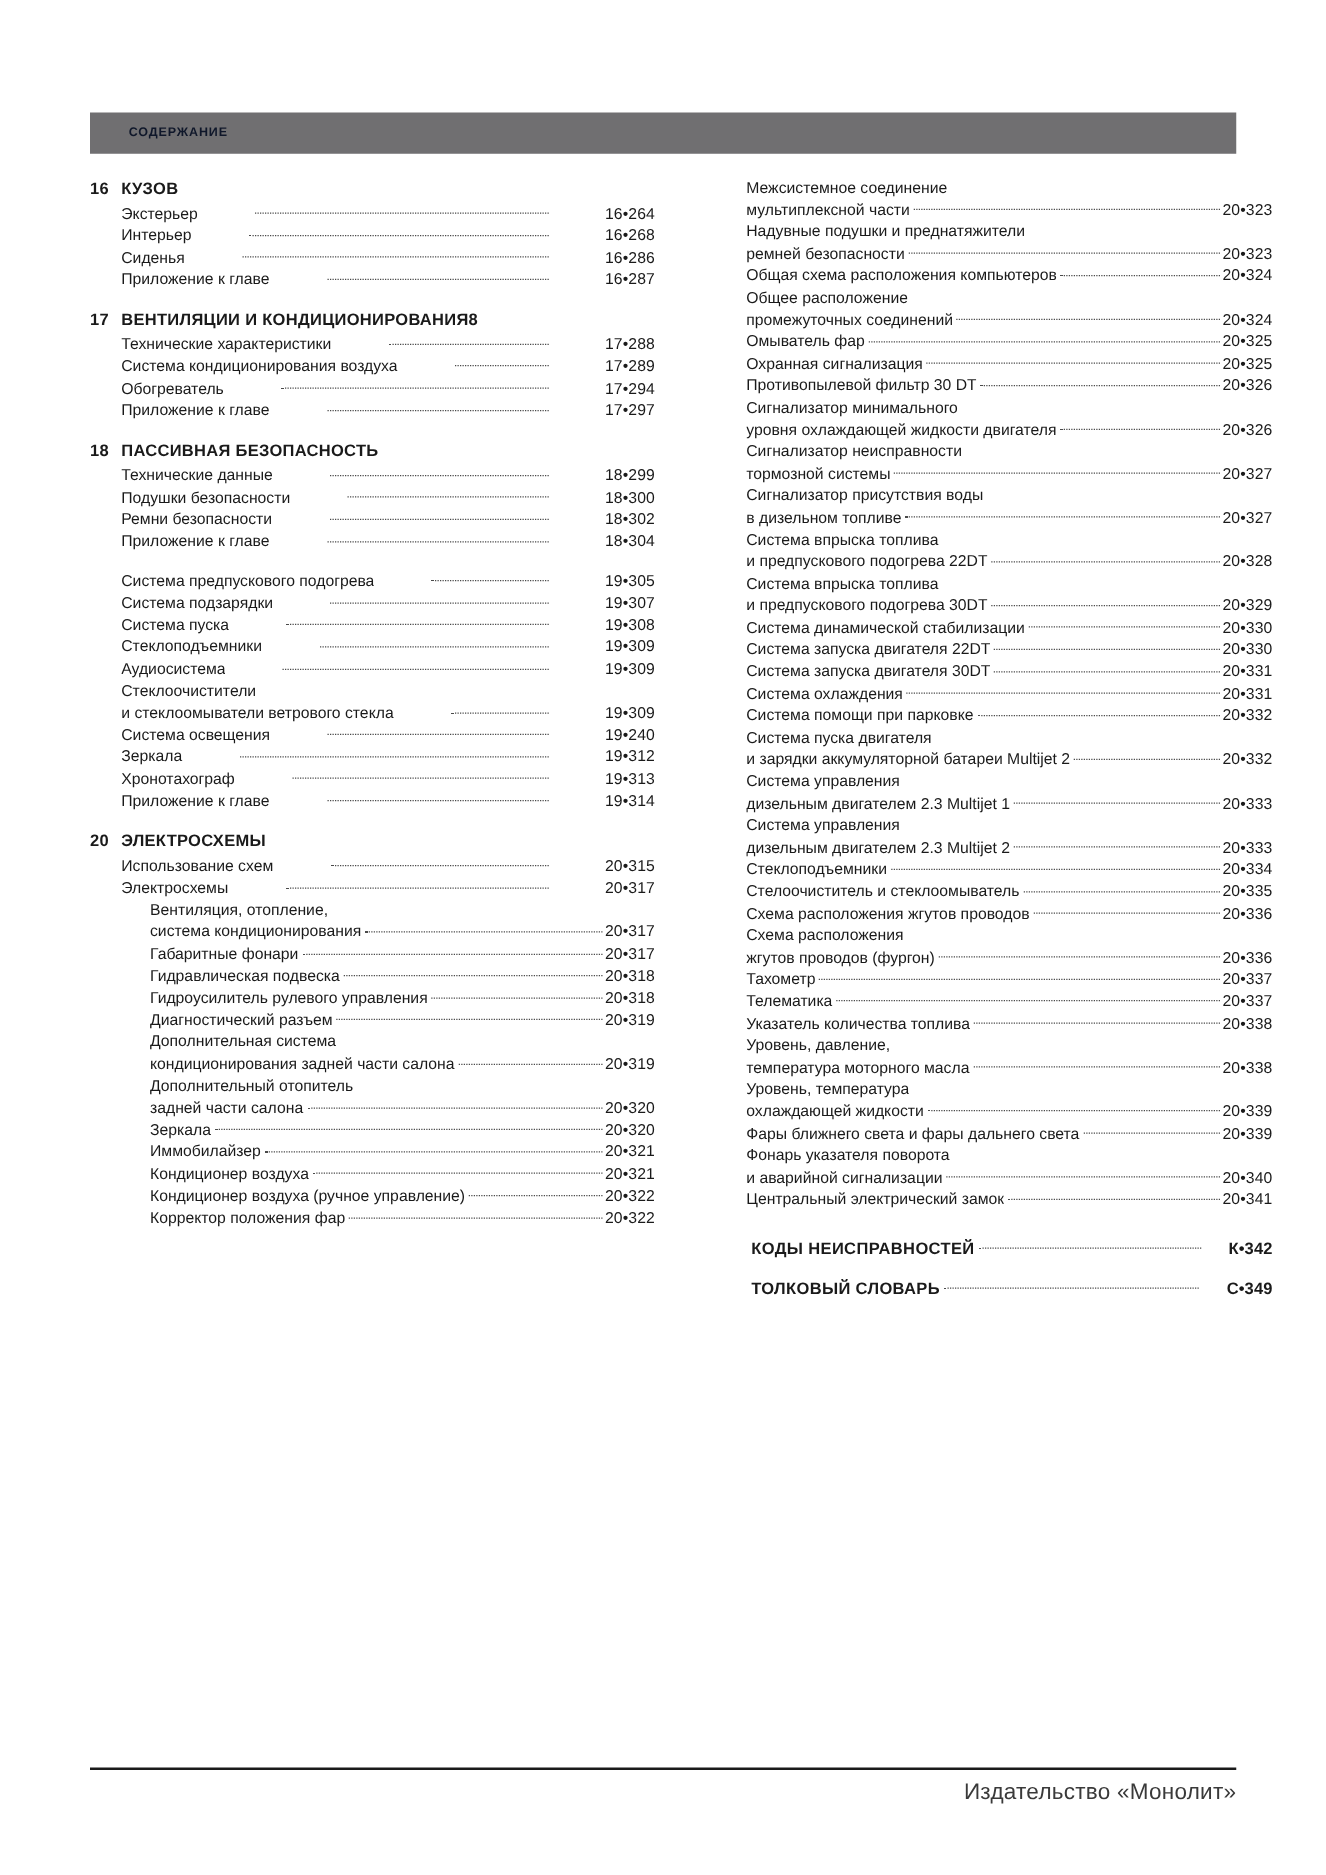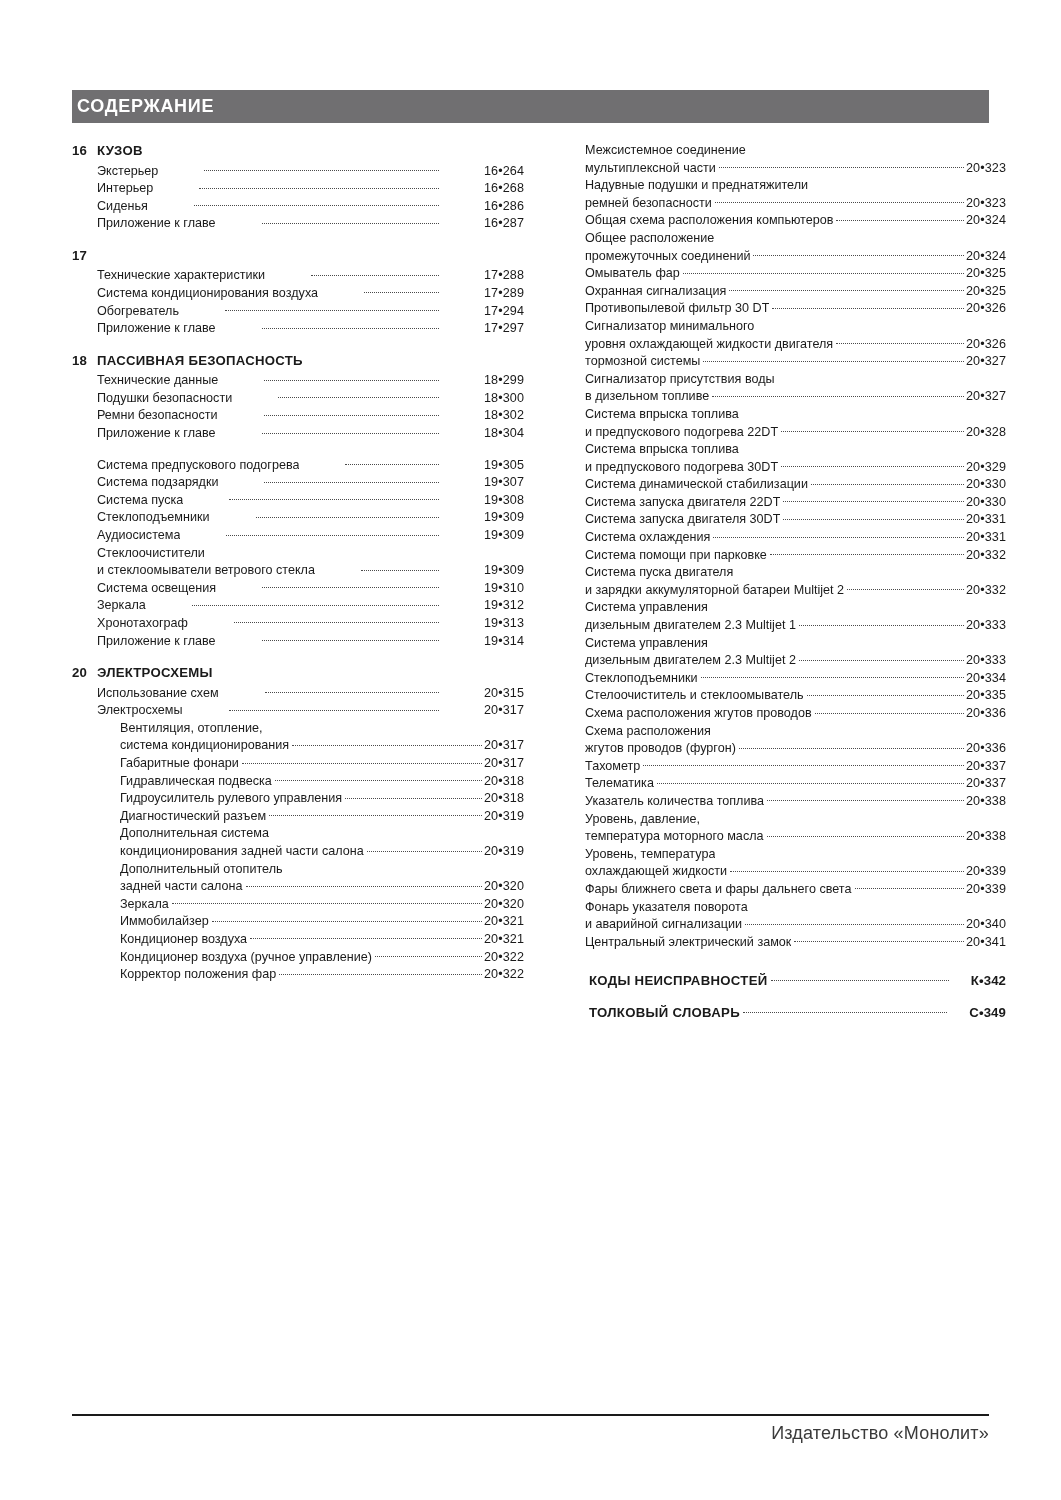--- a/index.html
+++ b/index.html
@@ -28,40 +28,40 @@
     position: absolute;
     left: 72px;
     top: 90px;
     width: 917px;
     height: 33px;
     background: #706f71;
     display: flex;
     align-items: center;
   }
   .header-title {
-    color: #ffffff;
-    font-size: 18px;
+    color: #0f172a;
+    font-size: 10px;
     font-weight: bold;
     letter-spacing: 0.7px;
-    padding-left: 5px;
+    padding-left: 31px;
   }
 
   
   .columns {
     position: absolute;
     left: 72px;
     top: 142px;
     width: 917px;
   }
   .col {
     position: absolute;
     top: 0;
   }
   .col-left  { left: 0px;   width: 452px; }
-  .col-right { left: 513px; width: 421px; }
+  .col-right { left: 525px; width: 421px; }
 
   
   .chapter { margin-bottom: 14px; }
 
   .chapter-head {
     display: flex;
     align-items: flex-end;
     font-size: 13.2px;
     font-weight: bold;
     letter-spacing: 0.25px;
@@ -177,20 +177,21 @@
           <div class="entry lvl1">
             <span class="txt">Приложение к главе</span>
             <span class="leader"></span>
             <span class="pg">16•287</span>
           </div>
         </div>
         <div class="chapter">
           <div class="chapter-head">
             <span class="chapter-num">17</span>
             <span class="chapter-name">
+              <span class="ln">ВЕНТИЛЯЦИИ И КОНДИЦИОНИРОВАНИЯ8</span>
             </span>
           </div>
           <div class="entry lvl1">
             <span class="txt">Технические характеристики</span>
             <span class="leader"></span>
             <span class="pg">17•288</span>
           </div>
           <div class="entry lvl1">
             <span class="txt">Система кондиционирования воздуха</span>
             <span class="leader"></span>
@@ -267,21 +268,21 @@
             <span class="pg"></span>
           </div>
           <div class="entry lvl1">
             <span class="txt">и стеклоомыватели ветрового стекла</span>
             <span class="leader"></span>
             <span class="pg">19•309</span>
           </div>
           <div class="entry lvl1">
             <span class="txt">Система освещения</span>
             <span class="leader"></span>
-            <span class="pg">19•310</span>
+            <span class="pg">19•240</span>
           </div>
           <div class="entry lvl1">
             <span class="txt">Зеркала</span>
             <span class="leader"></span>
             <span class="pg">19•312</span>
           </div>
           <div class="entry lvl1">
             <span class="txt">Хронотахограф</span>
             <span class="leader"></span>
             <span class="pg">19•313</span>
@@ -440,20 +441,25 @@
         <div class="entry cont-first">
           <span class="txt">Сигнализатор минимального</span>
           <span class="leader"></span>
           <span class="pg"></span>
         </div>
         <div class="entry">
           <span class="txt">уровня охлаждающей жидкости двигателя</span>
           <span class="leader"></span>
           <span class="pg">20•326</span>
         </div>
+        <div class="entry cont-first">
+          <span class="txt">Сигнализатор неисправности</span>
+          <span class="leader"></span>
+          <span class="pg"></span>
+        </div>
         <div class="entry">
           <span class="txt">тормозной системы</span>
           <span class="leader"></span>
           <span class="pg">20•327</span>
         </div>
         <div class="entry cont-first">
           <span class="txt">Сигнализатор присутствия воды</span>
           <span class="leader"></span>
           <span class="pg"></span>
         </div>

